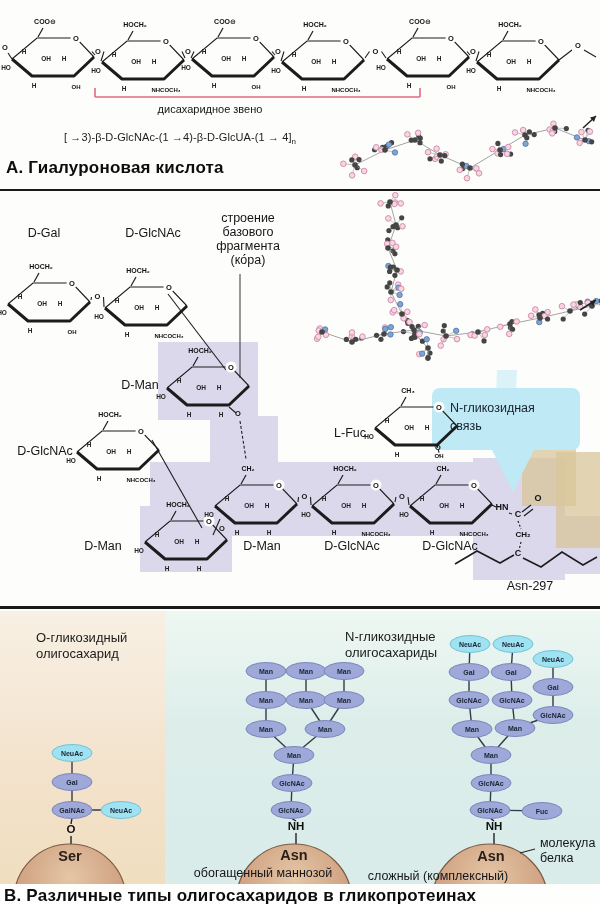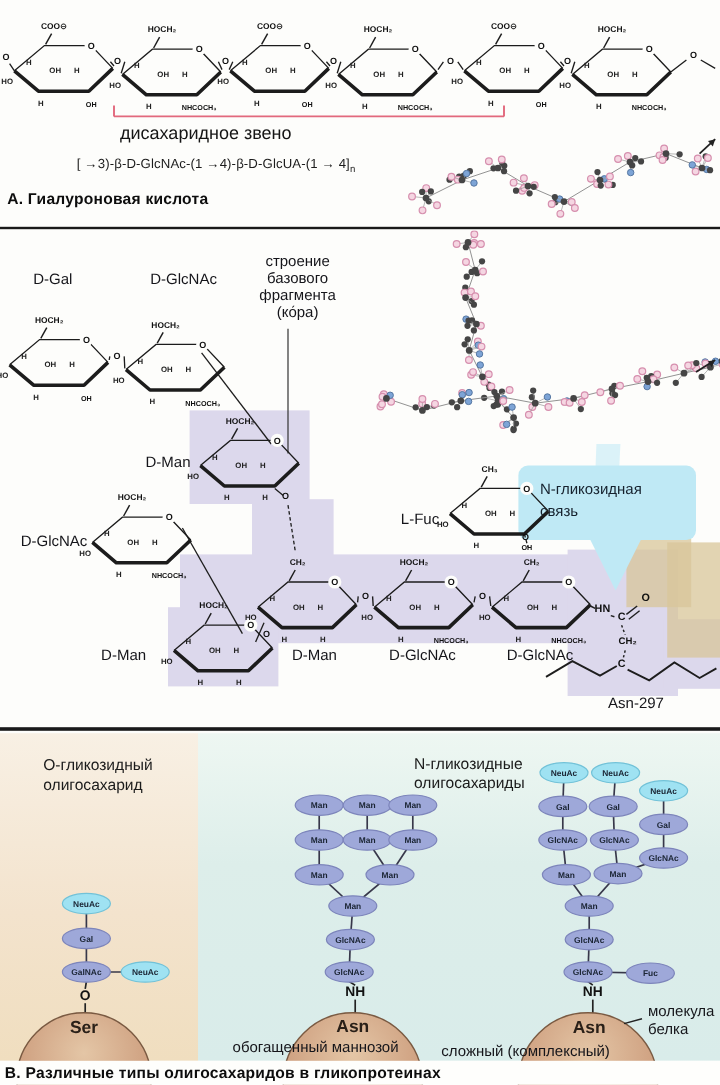--- a/index.html
+++ b/index.html
@@ -5,25 +5,25 @@
   html,body{margin:0;padding:0;background:#fff;}
   .page{position:relative;width:600px;height:904px;background:#fdfdfb;overflow:hidden;
         font-family:"Liberation Sans","DejaVu Sans",sans-serif;color:#111;}
   svg{position:absolute;left:0;display:block;}
   #svg-a{top:0;}
   #svg-b{top:192px;}
   #svg-c{top:610px;}
   .divider{position:absolute;left:0;width:600px;background:#1a1a1a;}
   #div-a{top:189px;height:2px;}
   #div-b{top:606px;height:3px;}
-  .caption{position:absolute;font-size:13px;font-weight:bold;color:#0d0d0d;letter-spacing:.2px;white-space:nowrap;}
+  .caption{position:absolute;font-size:17px;font-weight:bold;color:#0d0d0d;letter-spacing:.2px;white-space:nowrap;}
   #cap-a{left:6px;top:158px;}
   #cap-b{left:6px;top:585px;}
   #cap-c{left:4px;top:886px;z-index:6;}
-  #bracket-label{position:absolute;left:100px;top:103px;width:220px;font-size:15px;color:#151515;}
+  #bracket-label{position:absolute;left:100px;top:103px;width:220px;text-align:center;font-size:11px;color:#151515;}
   #formula{position:absolute;left:64px;top:131px;font-size:11px;color:#1c1c1c;letter-spacing:.1px;white-space:nowrap;}
   #formula sub{font-size:8px;}
   .bg-zone{position:absolute;z-index:0;}
   #bg-left{left:0;top:611px;width:165px;height:273px;background:linear-gradient(180deg,#f8f0e4 0%,#f3e3cd 55%,#f0debf 100%);}
   #bg-right{left:165px;top:611px;width:435px;height:273px;background:linear-gradient(180deg,#eef7f2 0%,#ddeeea 40%,#d9ecea 100%);}
   #cap-strip{left:0;top:884px;width:600px;height:20px;background:#fefefc;z-index:5;}
   #svg-c{z-index:2;}
 </style>
 </head>
 <body>

